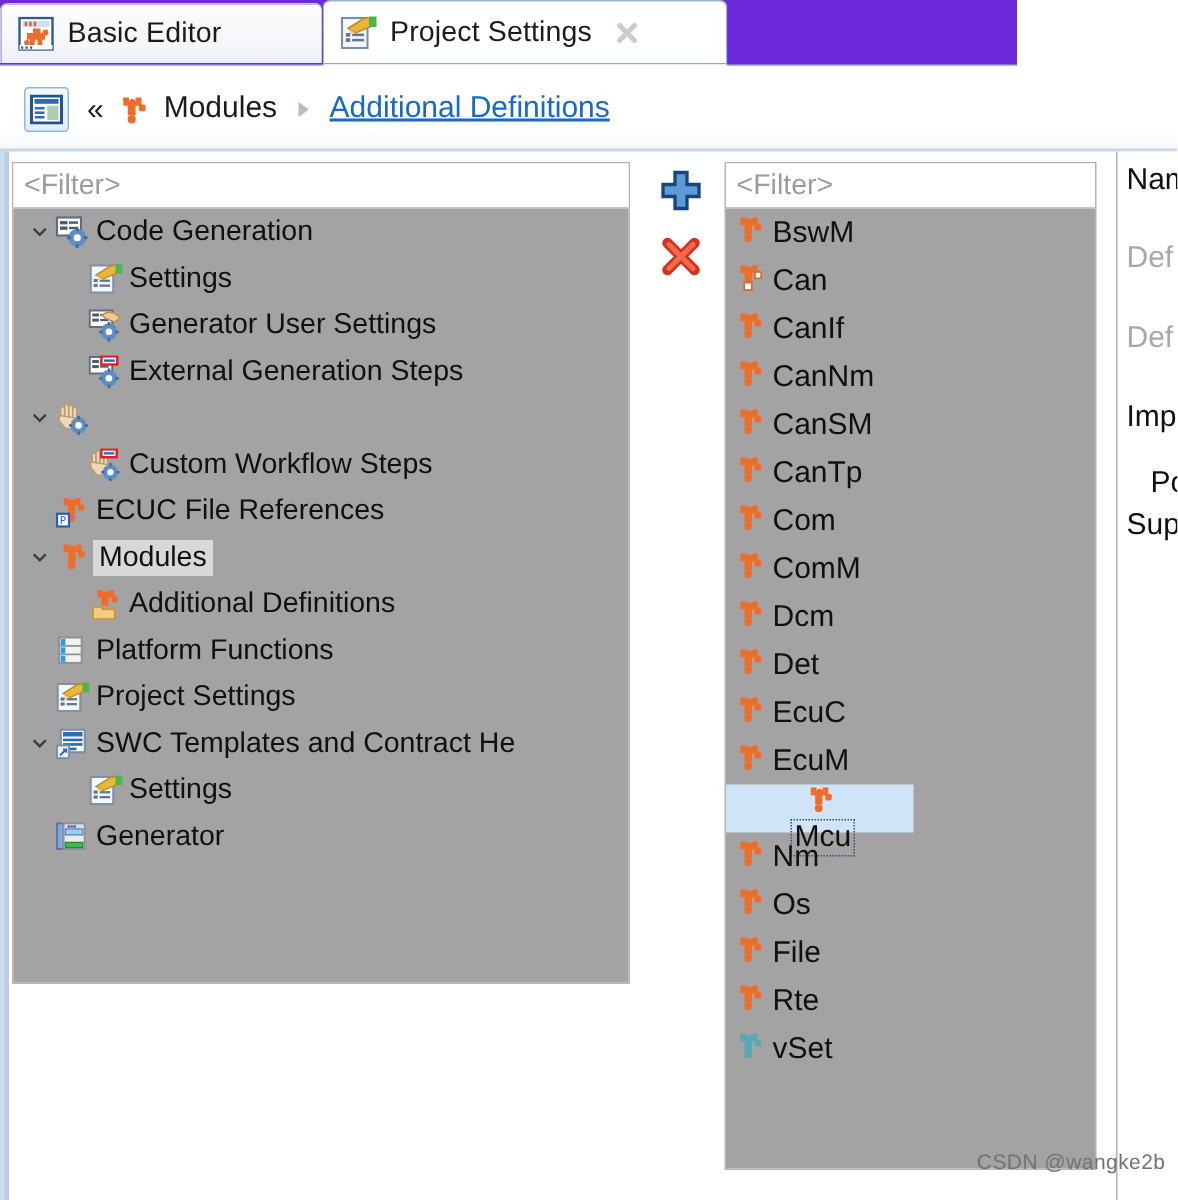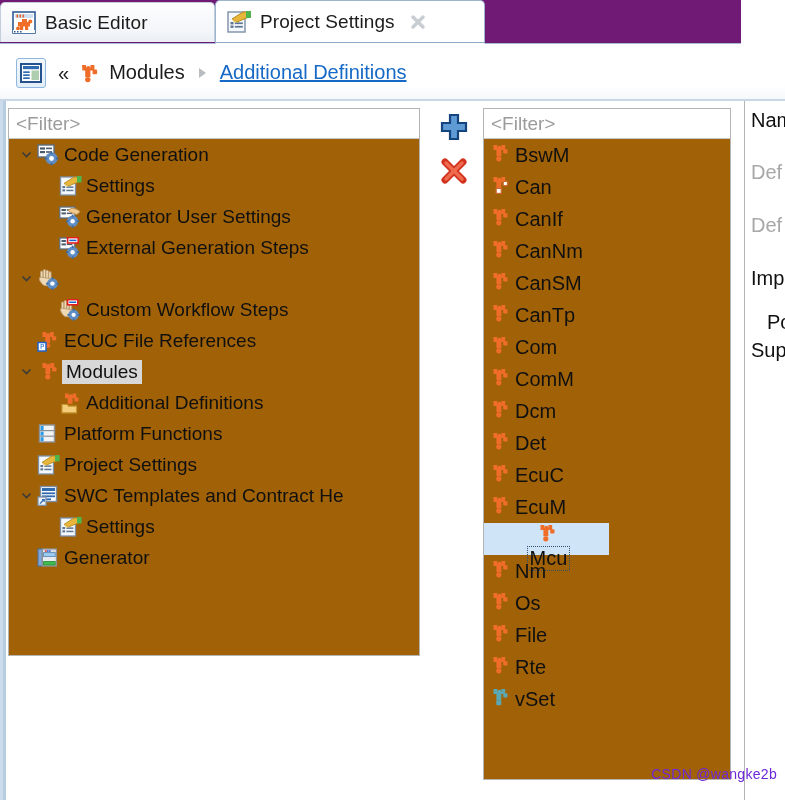--- a/index.html
+++ b/index.html
@@ -17,22 +17,22 @@
     position: relative;
     width: 785px;
     height: 800px;
     background: #ffffff;
   }
 
   
   .tabbar {
     position: absolute;
     left: 0; top: 0;
-    width: 741px; height: 44px;
-    background: #701a75;
+    width: 678px; height: 44px;
+    background: #6d28d9;
   }
   .tabbar::after {
     content: "";
     position: absolute;
     left: 0; right: 0; bottom: 0;
     height: 1px;
     background: #a9bdd4;
   }
   .tab {
     position: absolute;
@@ -161,21 +161,21 @@
     align-items: center;
     padding-left: 7px;
     font-size: 19px;
     color: #9b9b9b;
     background: #ffffff;
     cursor: text;
   }
   .listarea {
     position: relative;
     overflow: hidden;
-    background: #a16207;
+    background: #a3a3a3;
   }
 
   
   #tree-panel { left: 8px; top: 108px; width: 412px; height: 548px; }
   #tree-panel .listarea { height: 516px; }
   .trow {
     display: flex;
     align-items: center;
     height: 31px;
     font-size: 19px;
@@ -249,21 +249,21 @@
   }
   .drow.strong { color: #101010; }
   .drow.muted  { color: #a8a8a8; }
 
   
   .watermark {
     position: absolute;
     right: 8px;
     bottom: 18px;
     font-size: 14px;
-    color: #6d28d9;
+    color: #737373;
     letter-spacing: 0.3px;
     pointer-events: none;
   }
 
   svg { display: block; }
 </style>
 </head>
 <body>
 
 <div id="app">

